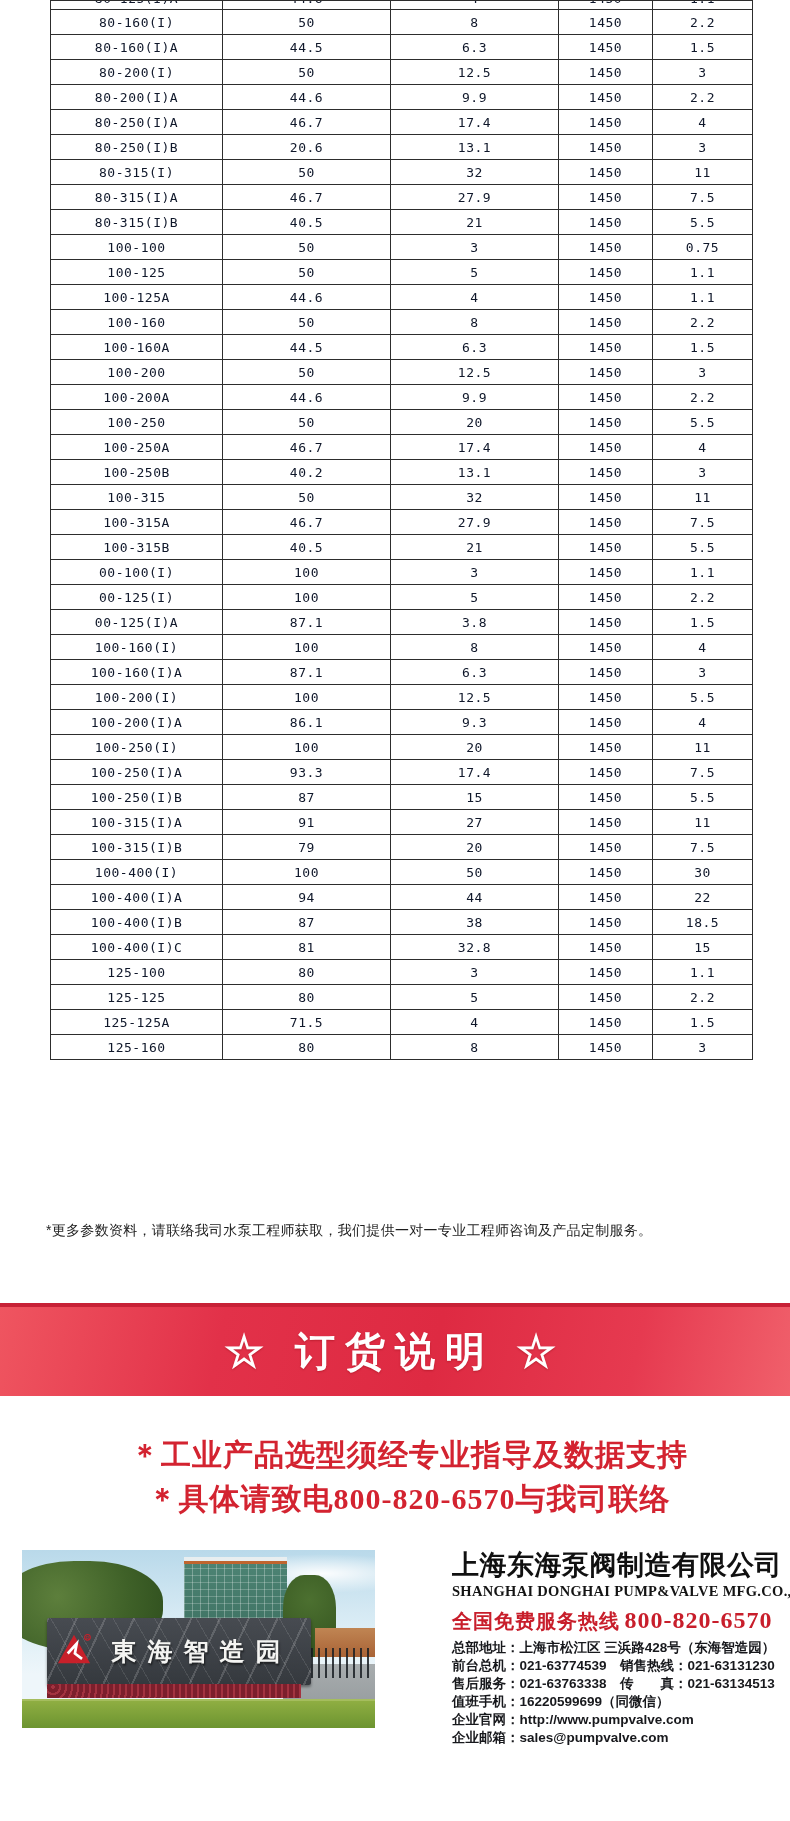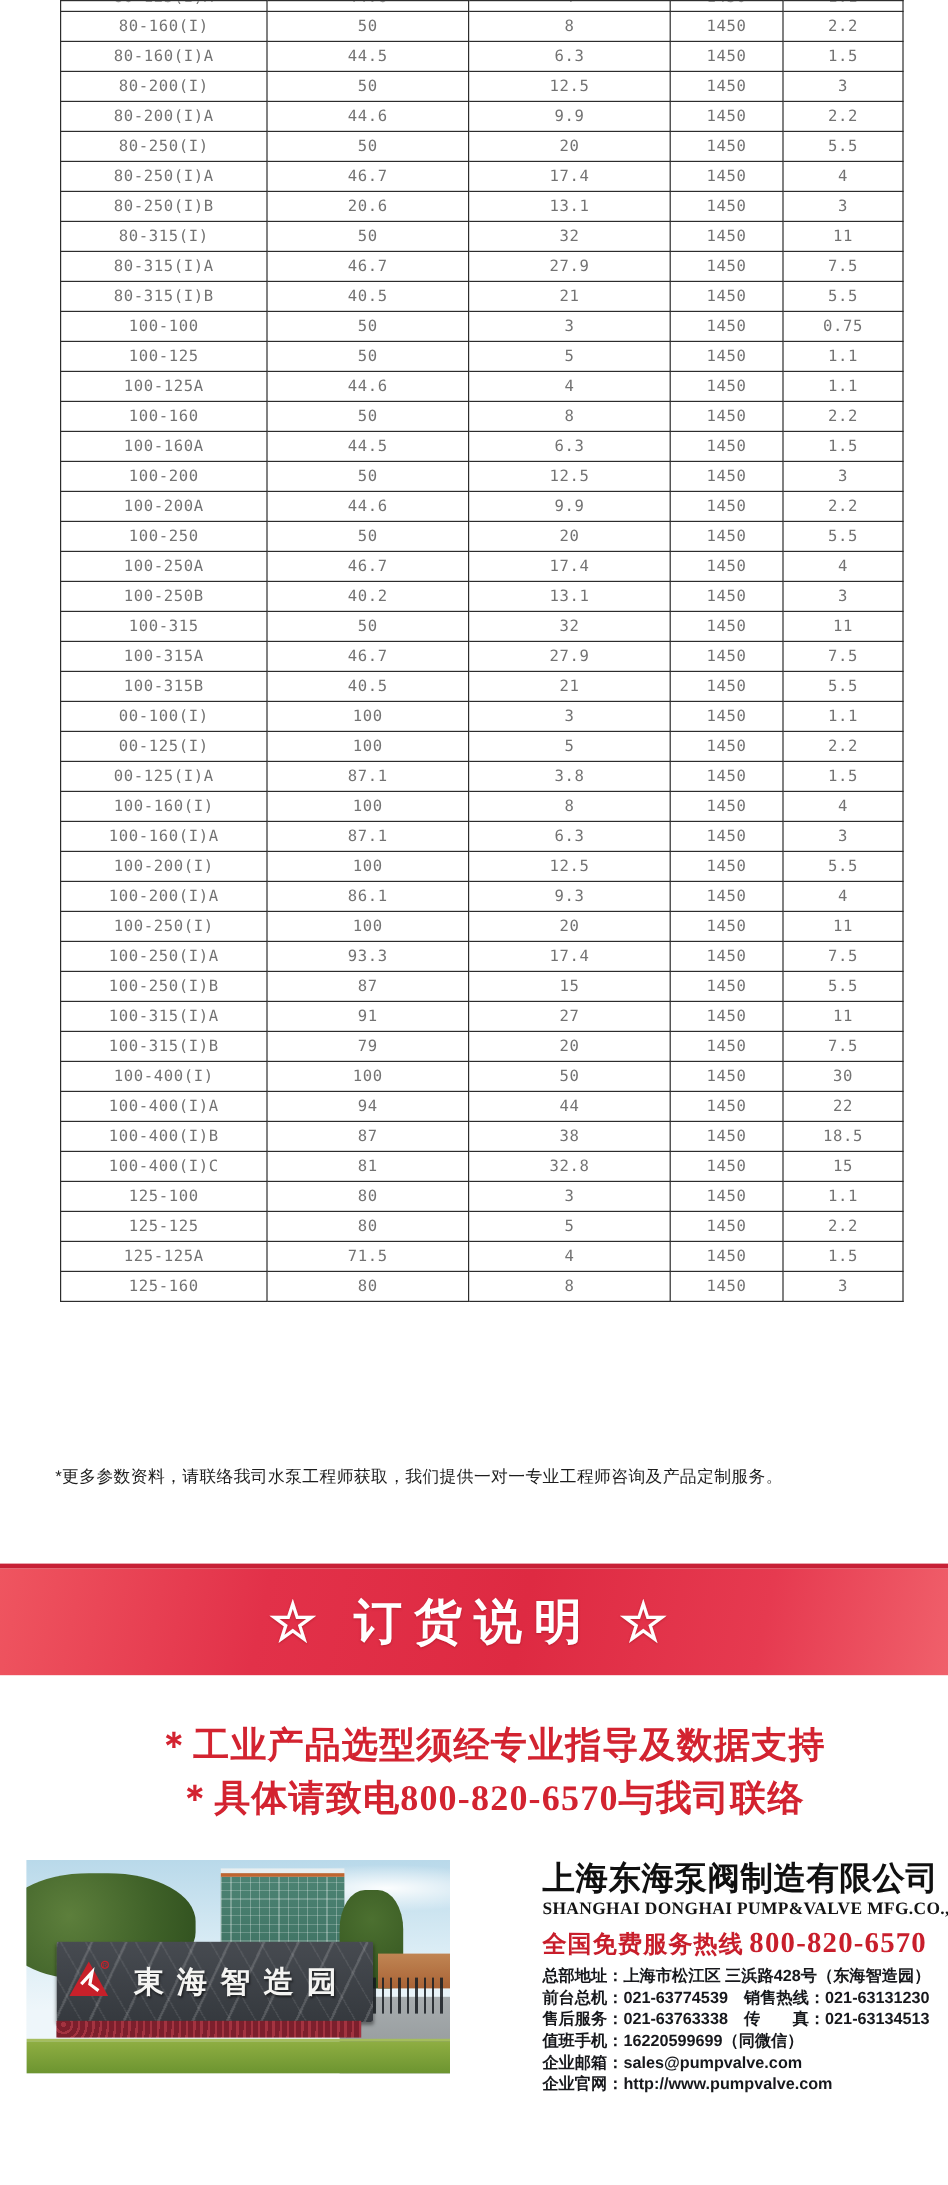--- a/index.html
+++ b/index.html
@@ -2,21 +2,21 @@
 <html><head>
 <meta charset="utf-8">
 <style>
   html,body{margin:0;padding:0;background:#fff;}
   .page{position:relative;width:790px;height:1821px;background:#ffffff;overflow:hidden;
         font-family:"Liberation Sans",sans-serif;}
 
   
   .spec-table{position:absolute;left:50px;top:0;width:702px;border-collapse:collapse;
               table-layout:fixed;font-family:"DejaVu Sans Mono",monospace;
-              font-size:13px;color:#737373;border-radius:12px;}
+              font-size:13px;color:#0f172a;border-radius:12px;}
   .spec-table td{border:1.5px solid #2d2d2d;height:24px;text-align:center;
                  vertical-align:middle;padding:0;letter-spacing:.5px;overflow:hidden;}
   .spec-table tr.partial td{height:8px;}
   .spec-table tr.partial td span{display:block;margin-top:-13px;}
 
   
   .note{position:absolute;left:46px;top:1222px;width:700px;margin:0;
         font-size:14px;color:#1d1d1d;letter-spacing:.3px;}
 
   
@@ -136,27 +136,20 @@
           <td><span>3</span></td>
         </tr>
         <tr>
           <td><span>80-200(I)A</span></td>
           <td><span>44.6</span></td>
           <td><span>9.9</span></td>
           <td><span>1450</span></td>
           <td><span>2.2</span></td>
         </tr>
         <tr>
-          <td><span>80-250(I)</span></td>
-          <td><span>50</span></td>
-          <td><span>20</span></td>
-          <td><span>1450</span></td>
-          <td><span>5.5</span></td>
-        </tr>
-        <tr>
           <td><span>80-250(I)A</span></td>
           <td><span>46.7</span></td>
           <td><span>17.4</span></td>
           <td><span>1450</span></td>
           <td><span>4</span></td>
         </tr>
         <tr>
           <td><span>80-250(I)B</span></td>
           <td><span>20.6</span></td>
           <td><span>13.1</span></td>
@@ -458,17 +451,17 @@
       <h1 class="cname">上海东海泵阀制造有限公司</h1>
       <div class="cen">SHANGHAI DONGHAI PUMP&amp;VALVE MFG.CO.,LTD.</div>
       <div class="hotline">
         <span class="hl-label">全国免费服务热线</span>
         <span class="hl-num">800-820-6570</span>
       </div>
       <div class="cline">总部地址：上海市松江区 三浜路428号（东海智造园）</div>
       <div class="cline">前台总机：021-63774539　销售热线：021-63131230</div>
       <div class="cline">售后服务：021-63763338　传　　真：021-63134513</div>
       <div class="cline">值班手机：16220599699（同微信）</div>
+      <div class="cline link">企业官网：http://www.pumpvalve.com</div>
       <div class="cline link">企业邮箱：sales@pumpvalve.com</div>
-      <div class="cline link">企业官网：http://www.pumpvalve.com</div>
     </div>
   </div>
 </div>
 
 </body></html>

